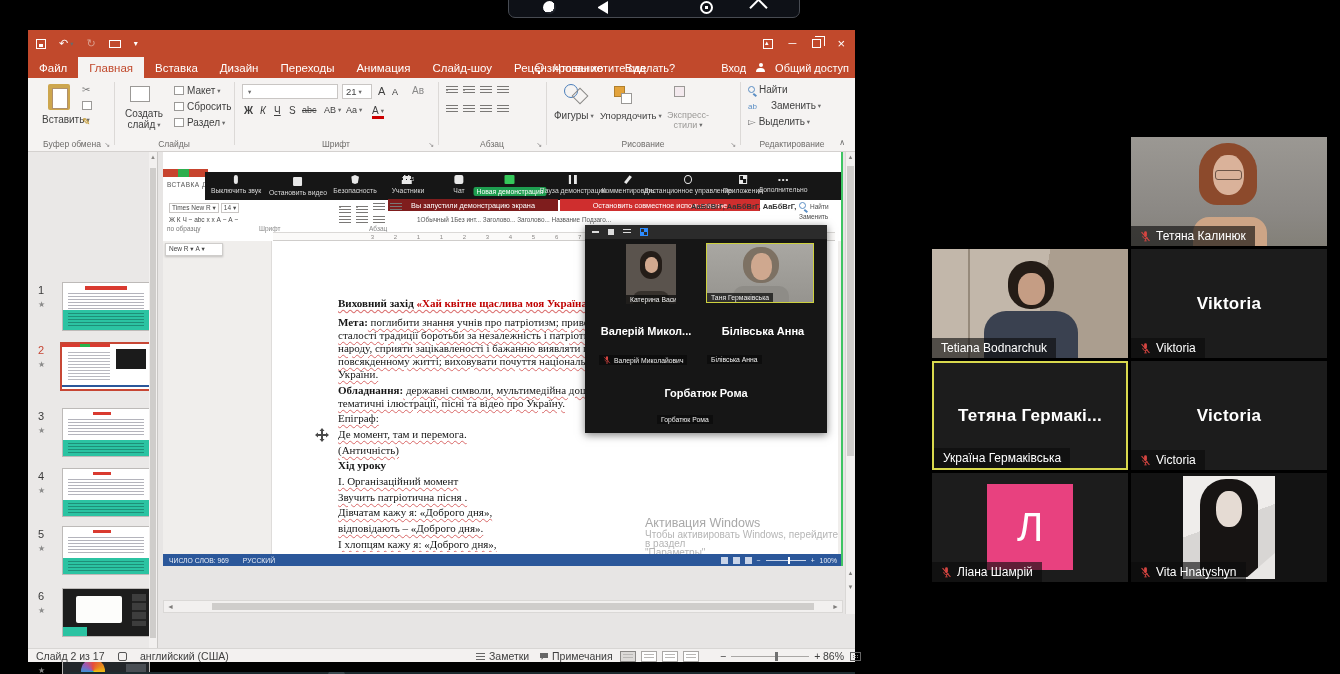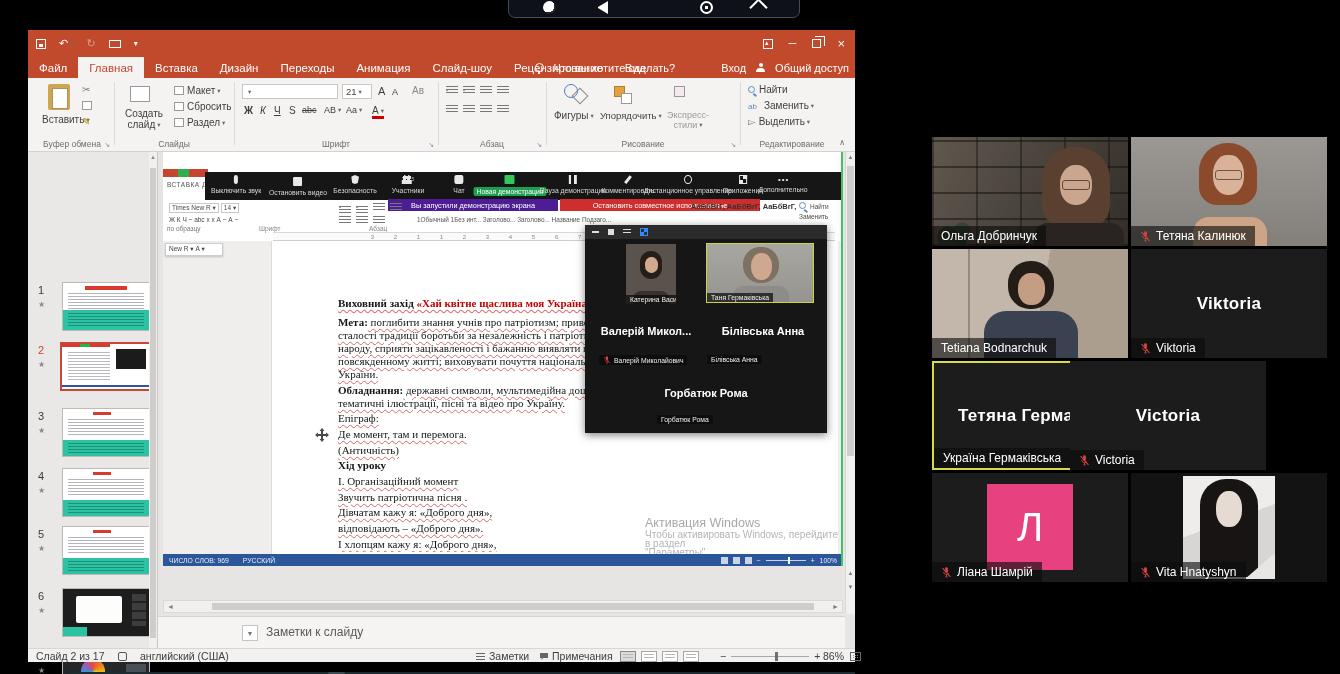--- a/index.html
+++ b/index.html
@@ -114,21 +114,21 @@
 .zi-shield{width:8px!important;height:8px;background:#e8e8e8;clip-path:polygon(50% 0,100% 20%,85% 90%,50% 100%,15% 90%,0 20%)}
 .zi-ppl{width:10px!important;height:8px;background:radial-gradient(circle at 30% 30%,#e8e8e8 2.2px,transparent 2.4px),radial-gradient(circle at 70% 30%,#e8e8e8 2.2px,transparent 2.4px),linear-gradient(transparent 55%,#e8e8e8 56%)}
 .zi-chat{width:9px!important;height:7px;background:#e8e8e8;border-radius:2px}
 .zi-share{width:10px!important;height:8px;background:#35c75a;border-radius:1px}
 .zi-pause{width:8px!important;height:8px;background:linear-gradient(90deg,#e8e8e8 0 2.5px,transparent 2.5px 5.5px,#e8e8e8 5.5px 8px)}
 .zi-pen{width:2.5px!important;height:9px;background:#e8e8e8;transform:rotate(38deg);margin:0 auto}
 .zi-rem{width:8px!important;height:8px;border:1.4px solid #e8e8e8;border-radius:50%}
 .zi-apps{width:8px!important;height:8px;background:conic-gradient(#e8e8e8 0 25%,transparent 25% 50%,#e8e8e8 50% 75%,transparent 75%);outline:1px solid #e8e8e8;outline-offset:-1px}
 .zi-more{color:#e8e8e8;font-size:8px;letter-spacing:1px}
 .pill{position:absolute;top:47px;height:12px;font-size:7.3px;color:#fff;display:flex;align-items:center;padding:0 6px;white-space:nowrap}
-.pill.g{left:225px;width:170px;background:#4c1d95;justify-content:center}
+.pill.g{left:225px;width:170px;background:#7f1d1d;justify-content:center}
 .pill.r{left:397px;width:200px;background:#cf2e2e;justify-content:center}
 .wfrag{position:absolute;font-size:6.5px;color:#4a4a4a;white-space:nowrap}
 .wfrag .bx{display:inline-block;border:1px solid #c9c6c4;background:#fff;padding:0 2px;margin-right:2px}
 .stybold{position:absolute;left:528px;top:50px;font-size:7.5px;font-weight:bold;color:#333;white-space:nowrap}
 .stynames{position:absolute;left:254px;top:64px;font-size:6.4px;color:#555;white-space:nowrap}
 #ruler{position:absolute;left:110px;top:80px;width:562px;height:9px;background:#fbfaf9;border-top:1px solid #dbd9d7;border-bottom:1px solid #cfcdcb;font-size:6px;color:#8a8886;line-height:9px;text-align:center;letter-spacing:1px;word-spacing:16px;overflow:hidden}
 .pgL{position:absolute;left:0;top:89px;width:109px;height:313px;background:#f0eeec;border-right:1px solid #dedcda}
 .pgR{position:absolute;left:675px;top:89px;width:5px;height:313px;background:#f0eeec}
 #mtool{position:absolute;left:2px;top:91px;width:58px;height:13px;background:#fff;border:1px solid #cfcdcb;box-shadow:0 1px 2px rgba(0,0,0,.2);font-size:6.5px;color:#444;padding:1px 3px;white-space:nowrap}
 #doc{position:absolute;left:175px;top:146px;width:248px;font-family:"Liberation Serif",serif;font-size:11px;line-height:11.5px;color:#161616;overflow:hidden}
@@ -332,21 +332,21 @@
         <div class="rowbtn dd" style="left:52px;top:32px;font-size:9.5px">Упорядочить</div>
         <span class="arr2" style="left:126px;top:8px;background:#f3e9ee"></span>
         <div class="rowbtn dd" style="left:112px;top:32px;color:#9a9896;font-size:9px;width:56px;white-space:normal;line-height:10px;text-align:center">Экспресс-стили</div>
         <div class="glabel">Рисование</div>
         <span class="dlr" style="right:2px">↘</span>
       </div>
       <span class="gsep" style="left:712px"></span>
 
       <div class="grp" style="left:714px;width:100px">
         <div class="rowbtn" style="left:6px;top:6px"><span class="mag"></span><span>Найти</span></div>
-        <div class="rowbtn dd" style="left:6px;top:22px"><span style="color:#5b8ec4;font-size:8px;margin-right:7px">ab</span><span>Заменить</span></div>
+        <div class="rowbtn dd" style="left:6px;top:22px"><span style="color:#5b8ec4;font-size:8px;margin-right:14px">ab</span><span>Заменить</span></div>
         <div class="rowbtn dd" style="left:6px;top:38px"><span style="color:#777;margin-right:3px">▻</span><span>Выделить</span></div>
         <div class="glabel">Редактирование</div>
       </div>
       <span class="chev">∧</span>
     </div>
 
     <div id="spanel">
       <span class="tnum" style="top:132px">1</span>
         <span class="tstar" style="top:148px"></span>
       <div class="th tA big" style="top:130px">
@@ -535,24 +535,20 @@
         <span class="a" style="top:418px">▲</span>
         <span class="a" style="top:432px">▼</span>
       </div>
 
       <div id="hscr">
         <span style="position:absolute;left:3px;top:2px">◄</span>
         <span class="tmb"></span>
         <span style="position:absolute;right:3px;top:2px">►</span>
       </div>
 
-      <div id="pnotes" style="position:absolute;left:0;right:10px;top:464px;height:32px">
-        <span class="colbtn">▼</span>
-        <span class="hint">Заметки к слайду</span>
-      </div>
     </div>
 
     <div id="pstat">
       <span class="it" style="left:8px">Слайд 2 из 17</span>
       <span class="it" style="left:90px"><span class="a11y"></span></span>
       <span class="it" style="left:112px">английский (США)</span>
       <span class="it" style="left:448px"><span class="nico"></span><span>Заметки</span></span>
       <span class="it" style="left:512px"><span class="cico"></span><span>Примечания</span></span>
       <span class="it" style="left:592px"><span class="vb sel"></span><span class="vb"></span><span class="vb"></span><span class="vb"></span></span>
       <span class="it" style="left:692px">−<span class="ztrk"></span>+</span>
@@ -576,30 +572,20 @@
     <span class="tk sqr" style="background:#58666c"></span>
     <span class="tray">
       <span class="tico"></span>
       <span class="tico"></span>
       <span class="tico"></span>
       <span class="clock">13:24</span>
       <span class="noti"></span>
     </span>
   </div>
 
-  <div class="tile" style="left:932px;top:137px">
-    <div class="scene olga">
-        <i class="hair"></i>
-        <i class="face"></i>
-        <i class="torso"></i>
-      </div>
-    <span class="chip">
-        <span>Ольга Добринчук</span>
-      </span>
-  </div>
   <div class="tile" style="left:932px;top:249px">
     <div class="scene bod">
         <i class="hair"></i>
         <i class="face"></i>
         <i class="torso"></i>
       </div>
     <span class="chip">
         <span>Tetiana Bodnarchuk</span>
       </span>
   </div>
@@ -630,21 +616,21 @@
         </svg>
       <span>Viktoria</span>
       </span>
   </div>
   <div class="tile active" style="left:932px;top:361px">
     <div class="bigname">Тетяна  Гермакі...</div>
     <span class="chip">
         <span>Україна Гермаківська</span>
       </span>
   </div>
-  <div class="tile" style="left:1070px;top:361px">
+  <div class="tile" style="left:1131px;top:361px">
     <div class="bigname">Victoria</div>
     <span class="chip">
       <svg class="moff" viewBox="0 0 14 14" width="11" height="11">
           <path d="M5.2 2.2a1.8 1.8 0 0 1 3.6 0v3.6a1.8 1.8 0 0 1-3.3 1z" fill="#d64541"></path>
           <path d="M3.4 6.2a3.6 3.6 0 0 0 6.4 2.2" stroke="#d64541" fill="none" stroke-width="1.1"></path>
           <path d="M7 10v2.4M5.4 12.6h3.2" stroke="#d64541" stroke-width="1.1"></path>
           <path d="M2 1.5 12 12.5" stroke="#d64541" stroke-width="1.3"></path>
         </svg>
       <span>Victoria</span>
       </span>

